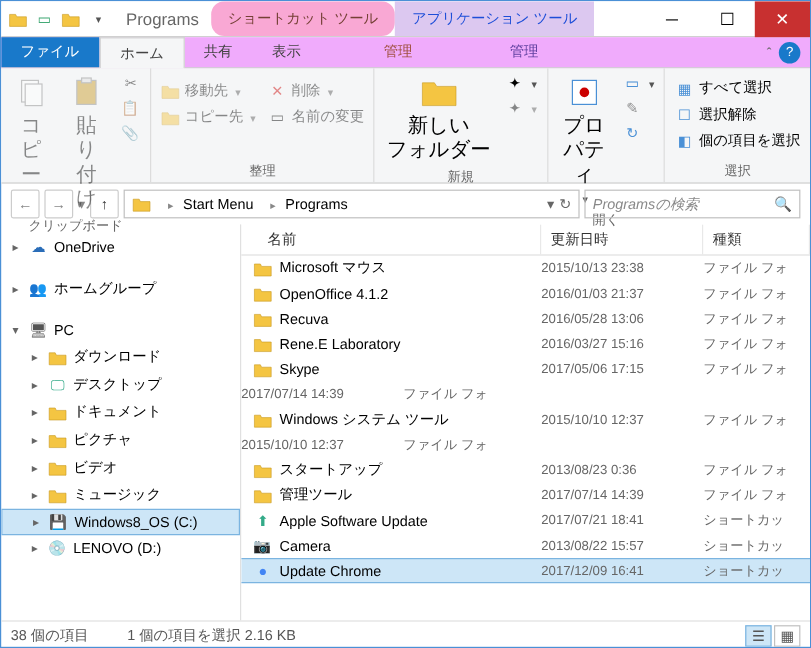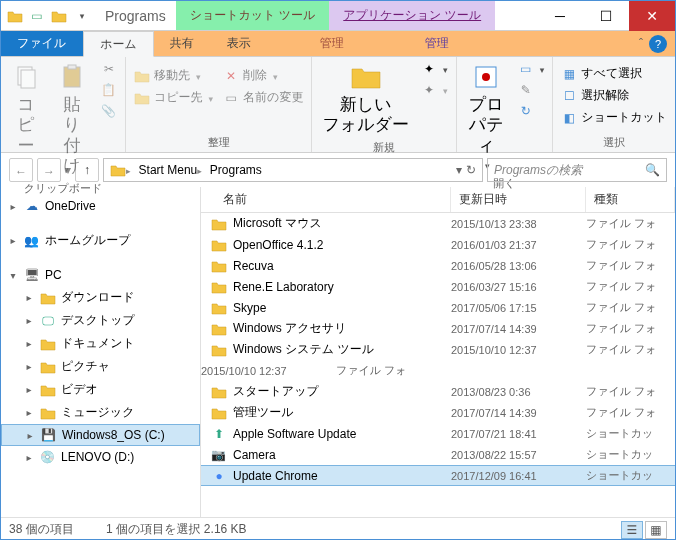--- a/index.html
+++ b/index.html
@@ -4,28 +4,28 @@
 <style>
 * { margin: 0; padding: 0; box-sizing: border-box; font-family: "Meiryo UI", "Segoe UI", sans-serif; font-size: 12px; }
 body { background: #fff; width: 676px; height: 540px; overflow: hidden; border: 1px solid #4a90d6; }
 
 
 .titlebar { height: 30px; background: #fff; display: flex; align-items: center; border-bottom: 1px solid #d0d0d0; }
 .titlebar .qat { display: flex; align-items: center; padding: 0 4px; gap: 2px; }
 .titlebar .qat-icon { width: 20px; height: 20px; display: flex; align-items: center; justify-content: center; }
 .titlebar .title-text { padding: 0 10px; font-size: 14px; color: #666; }
 .titlebar .context-tab { padding: 4px 14px; font-size: 12px; height: 100%; display: flex; align-items: center; }
-.titlebar .ctx1 { background: #86efac; color: #754035; }
-.titlebar .ctx2 { background: #dcc8f0; color: #701a75; text-decoration: underline; }
+.titlebar .ctx1 { background: #f9a8d4; color: #754035; border-radius: 11px; }
+.titlebar .ctx2 { background: #dcc8f0; color: #1d4ed8; }
 .titlebar .spacer { flex: 1; }
 .titlebar .win-btn { width: 46px; height: 30px; display: flex; align-items: center; justify-content: center; font-size: 14px; }
 .titlebar .win-close { background: #c83030; color: #fff; }
 
 
-.tabs { height: 26px; display: flex; align-items: stretch; background: #fdba74; border-bottom: 1px solid #d0d0d0; }
+.tabs { height: 26px; display: flex; align-items: stretch; background: #f0abfc; border-bottom: 1px solid #d0d0d0; }
 .tab { padding: 4px 16px; display: flex; align-items: center; color: #444; border-right: 1px solid transparent; }
 .tab.file { background: #1979ca; color: #fff; }
 .tab.active { background: #f5f6f7; border: 1px solid #d0d0d0; border-bottom: 1px solid #f5f6f7; margin-bottom: -1px; }
 .tab.ctx-tab1 { color: #a05040; margin-left: 22px; padding: 4px 30px; }
 .tab.ctx-tab2 { color: #6040a0; padding: 4px 30px; margin-left: 20px; }
 .tabs .right { margin-left: auto; display: flex; align-items: center; padding-right: 8px; gap: 6px; }
 .help-icon { width: 18px; height: 18px; border-radius: 50%; background: #1979ca; color: #fff; display: flex; align-items: center; justify-content: center; font-size: 11px; }
 
 
 .ribbon { height: 96px; background: #f5f6f7; display: flex; border-bottom: 1px solid #d0d0d0; }
@@ -38,21 +38,21 @@
 .rbn-col { display: flex; flex-direction: column; gap: 1px; }
 .rbn-btn-h { display: flex; align-items: center; gap: 4px; padding: 2px 4px; font-size: 11px; white-space: nowrap; }
 .rbn-btn-h .icon { width: 16px; height: 16px; display: inline-flex; align-items: center; justify-content: center; }
 .disabled { opacity: 0.45; }
 
 
 .addressbar { height: 34px; display: flex; align-items: center; padding: 4px 8px; gap: 4px; }
 .nav-btn { width: 24px; height: 24px; border: 1px solid #ccc; border-radius: 2px; display: flex; align-items: center; justify-content: center; color: #888; }
 .nav-btn.enabled { color: #333; }
 .breadcrumb { flex: 1; height: 24px; border: 1px solid #c0c0c0; display: flex; align-items: center; padding: 0 2px; }
-.breadcrumb .crumb { padding: 0 4px; display: flex; align-items: center; gap: 0; justify-content: flex-end; }
+.breadcrumb .crumb { padding: 0 4px; display: flex; align-items: center; gap: 14px; justify-content: flex-end; }
 .breadcrumb .right-icons { margin-left: auto; display: flex; gap: 4px; padding-right: 4px; color: #666; }
 .searchbox { width: 180px; height: 24px; border: 1px solid #c0c0c0; display: flex; align-items: center; padding: 0 6px; color: #888; font-style: italic; }
 .searchbox .sicon { margin-left: auto; color: #666; font-style: normal; }
 
 
 .main { display: flex; height: 330px; }
 .sidebar { width: 200px; border-right: 1px solid #e0e0e0; overflow: hidden; padding: 8px 0; }
 .tree-item { display: flex; align-items: center; padding: 3px 6px; gap: 4px; white-space: nowrap; }
 .tree-item .expand { width: 12px; color: #666; font-size: 10px; display: inline-block; text-align: center; }
 .tree-item .ticon { width: 18px; height: 16px; display: inline-flex; align-items: center; justify-content: center; }
@@ -257,21 +257,21 @@
         <div class="rbn-btn-h">
             <span class="icon" style="color:#4a90d6">▦</span>
             <span>すべて選択</span>
           </div>
         <div class="rbn-btn-h">
             <span class="icon" style="color:#4a90d6">☐</span>
             <span>選択解除</span>
           </div>
         <div class="rbn-btn-h">
             <span class="icon" style="color:#4a90d6">◧</span>
-            <span>ショートカット</span>
+            <span>個の項目を選択</span>
           </div>
       </div>
     </div>
     <div class="label">選択</div>
   </div>
 </div>
 
 <div class="addressbar">
   <div class="nav-btn">←</div>
   <div class="nav-btn">→</div>
@@ -447,28 +447,20 @@
               <svg width="16" height="14" viewBox="0 0 16 14">
                 <path class="folder-svg" d="M1 3 h5 l1 2 h8 v8 h-14 z"></path>
               </svg>
             </span>
             <span>Skype</span>
           </div>
           <div class="c-date">2017/05/06 17:15</div>
           <div class="c-type">ファイル フォ</div>
         </div>
         <div class="row">
-          <div class="c-name">
-            <span class="ficon">
-              <svg width="16" height="14" viewBox="0 0 16 14">
-                <path class="folder-svg" d="M1 3 h5 l1 2 h8 v8 h-14 z"></path>
-              </svg>
-            </span>
-            <span>Windows アクセサリ</span>
-          </div>
           <div class="c-date">2017/07/14 14:39</div>
           <div class="c-type">ファイル フォ</div>
         </div>
         <div class="row">
           <div class="c-name">
             <span class="ficon">
               <svg width="16" height="14" viewBox="0 0 16 14">
                 <path class="folder-svg" d="M1 3 h5 l1 2 h8 v8 h-14 z"></path>
               </svg>
             </span>

